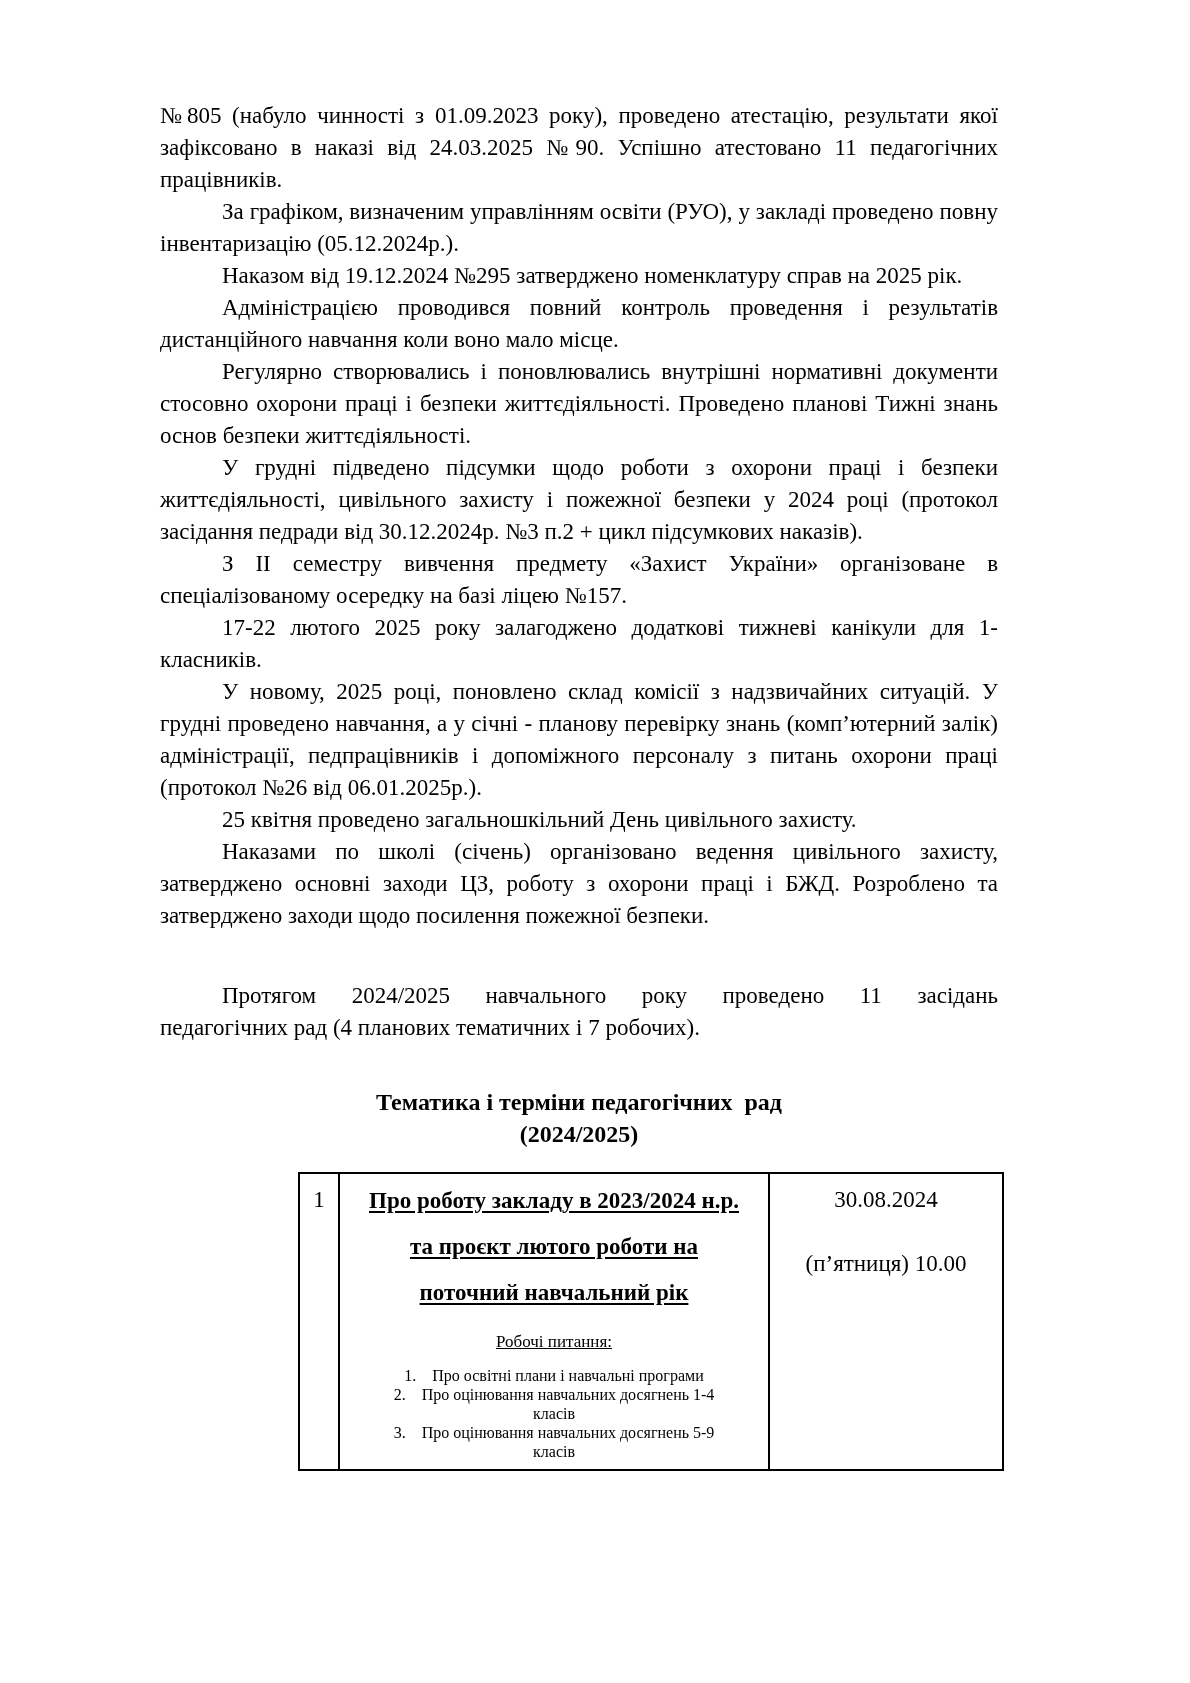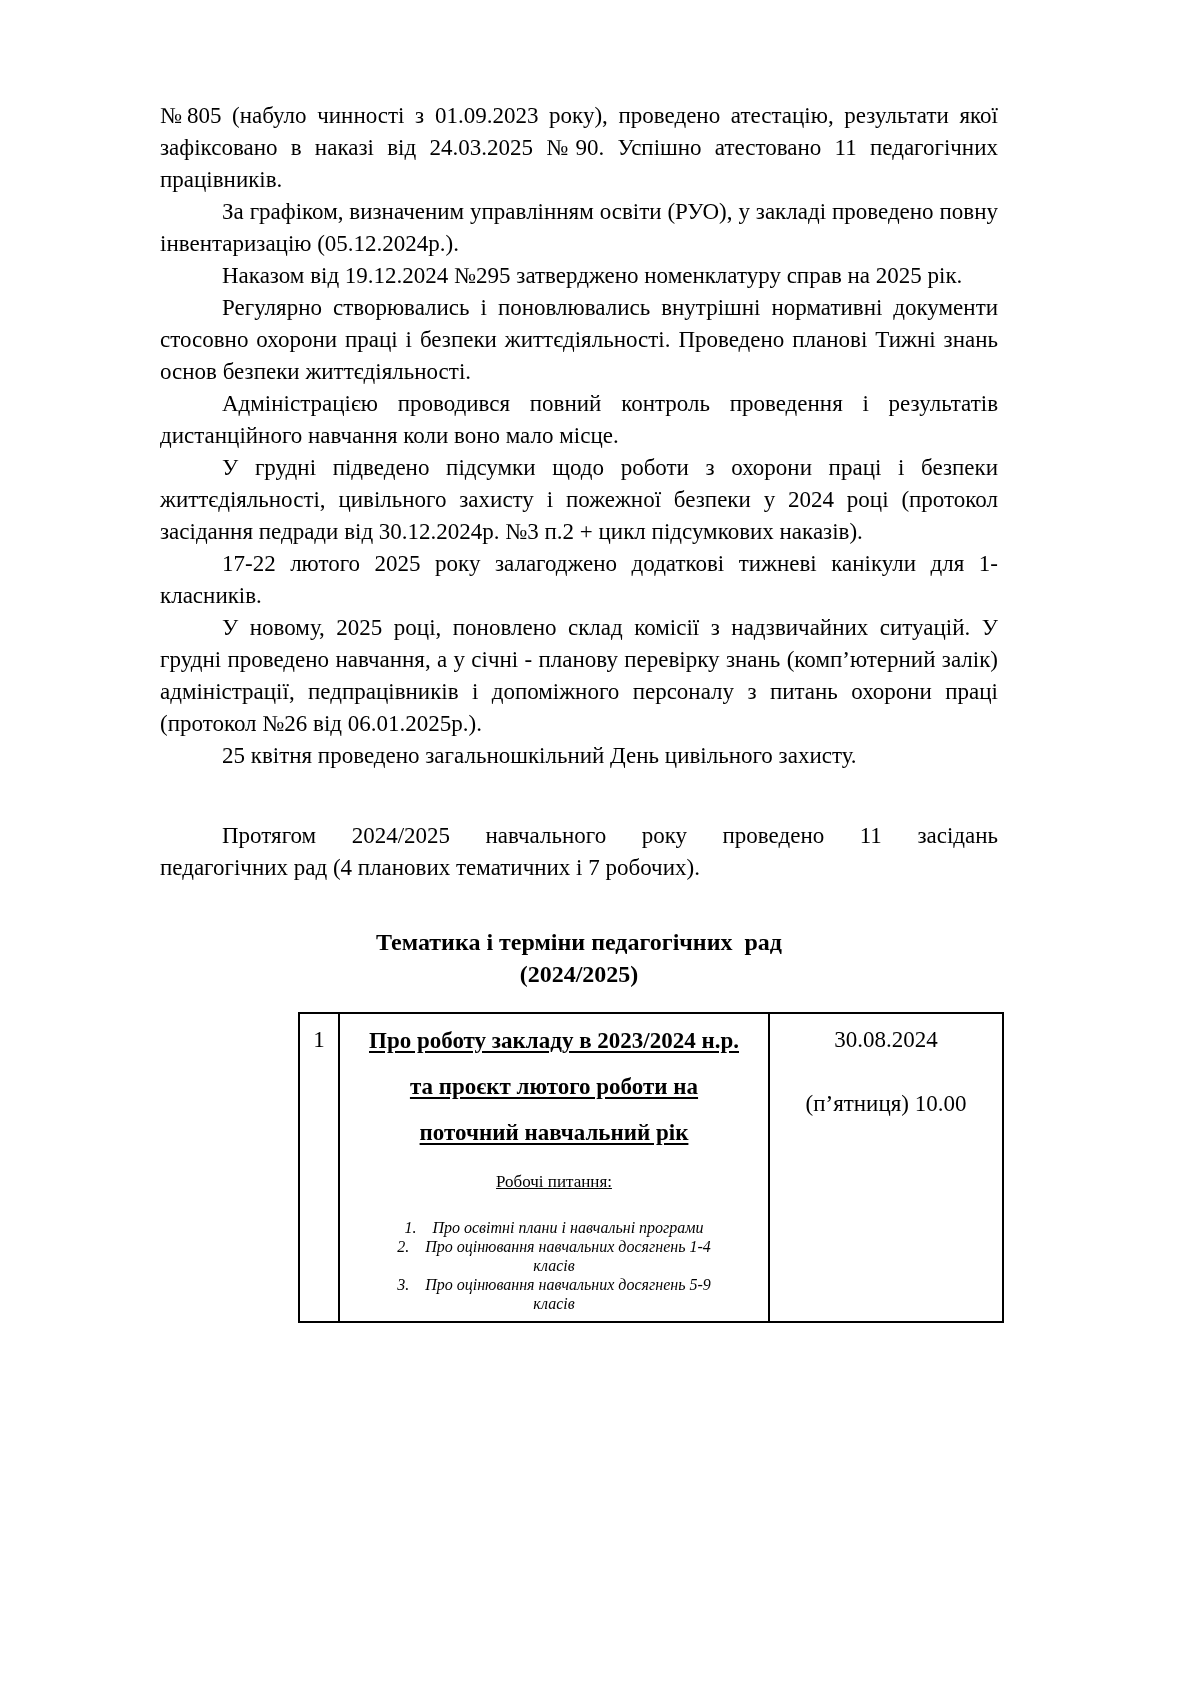--- a/index.html
+++ b/index.html
@@ -84,21 +84,21 @@
     text-decoration-thickness: 2px;
     text-underline-offset: 3px;
   }
   .subhead {
     margin-top: 16px;
     font-size: 17px;
     line-height: 20px;
     text-align: center;
   }
   .subhead span { text-decoration: underline; }
-  .items { margin-top: 26px; font-style: italic; }
+  .items { margin-top: 14px; }
   .item {
     width: 355px;
     margin: 0 auto;
     font-size: 16px;
     line-height: 19px;
     text-align: center;
   }
   .item .inum { margin-right: 16px; }
   td.termcell {
     font-size: 23px;
@@ -108,26 +108,28 @@
   .termtime { margin-top: 20px; }
 </style>
 </head>
 <body>
 
 <div class="page">
 
   <p class="body noindent">№805 (набуло чинності з 01.09.2023 року), проведено атестацію, результати якої зафіксовано в наказі від 24.03.2025 №90. Успішно атестовано 11 педагогічних працівників.</p>
   <p class="body">За графіком, визначеним управлінням освіти (РУО), у закладі проведено повну інвентаризацію (05.12.2024р.).</p>
   <p class="body">Наказом від 19.12.2024 №295 затверджено номенклатуру справ на 2025 рік.</p>
+  <p class="body">Адміністрацією проводився повний контроль проведення і результатів дистанційного навчання коли воно мало місце.</p>
   <p class="body">Регулярно створювались і поновлювались внутрішні нормативні документи стосовно охорони праці і безпеки життєдіяльності. Проведено планові Тижні знань основ безпеки життєдіяльності.</p>
-  <p class="body">Адміністрацією проводився повний контроль проведення і результатів дистанційного навчання коли воно мало місце.</p>
   <p class="body">У грудні підведено підсумки щодо роботи з охорони праці і безпеки життєдіяльності, цивільного захисту і пожежної безпеки у 2024 році (протокол засідання педради від 30.12.2024р. №3 п.2 + цикл підсумкових наказів).</p>
+  <p class="body">З ІІ семестру вивчення предмету «Захист України» організоване в спеціалізованому осередку на базі ліцею №157.</p>
   <p class="body">17-22 лютого 2025 року залагоджено додаткові тижневі канікули для 1-класників.</p>
   <p class="body">У новому, 2025 році, поновлено склад комісії з надзвичайних ситуацій. У грудні проведено навчання, а у січні - планову перевірку знань (комп’ютерний залік) адміністрації, педпрацівників і допоміжного персоналу з питань охорони праці (протокол №26 від 06.01.2025р.).</p>
   <p class="body">25 квітня проведено загальношкільний День цивільного захисту.</p>
+  <p class="body">Наказами по школі (січень) організовано ведення цивільного захисту, затверджено основні заходи ЦЗ, роботу з охорони праці і БЖД. Розроблено та затверджено заходи щодо посилення пожежної безпеки.</p>
 
   <div class="spacer"></div>
 
   <div class="p-last">
     <div class="l1">Протягом 2024/2025 навчального року проведено 11 засідань</div>
     <div class="l2">педагогічних рад (4 планових тематичних і 7 робочих).</div>
   </div>
 
   <div class="heading">
     <div>Тематика і терміни педагогічних  рад</div>

